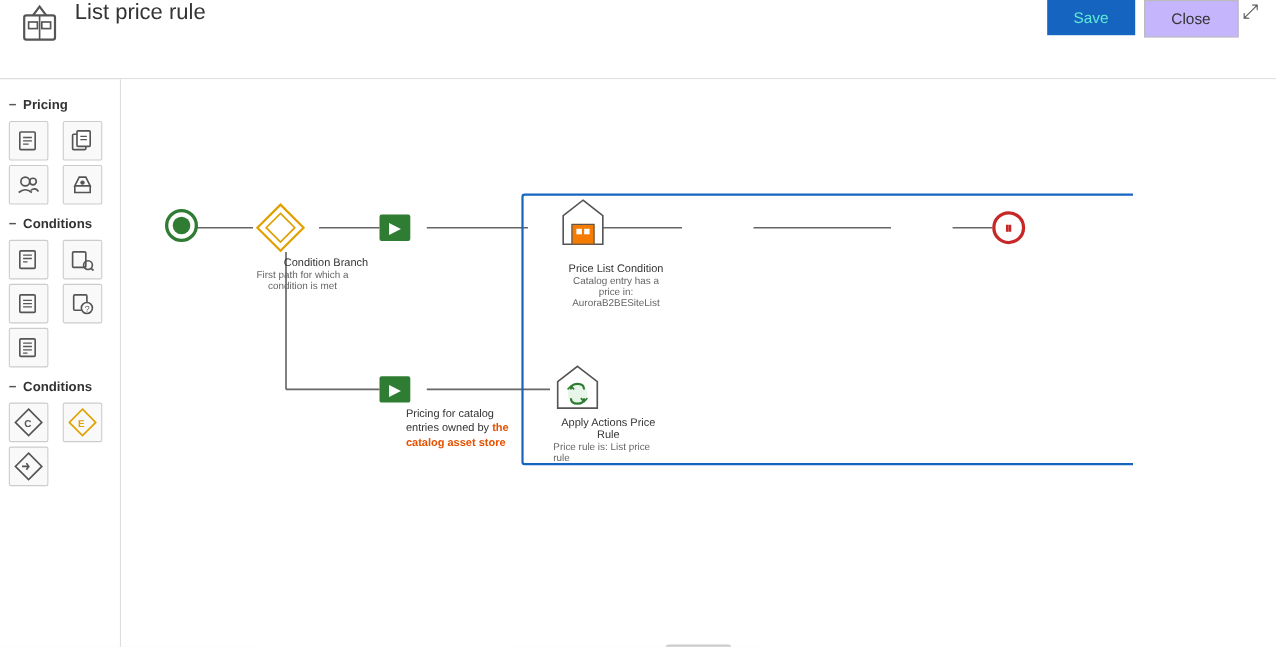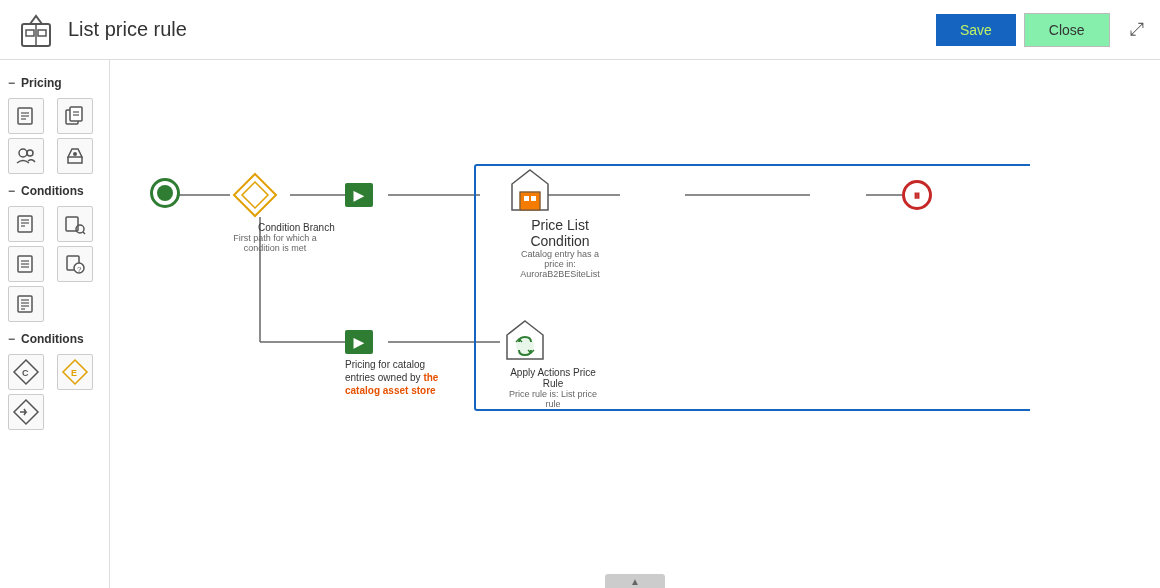--- a/index.html
+++ b/index.html
@@ -1,54 +1,54 @@
 <!DOCTYPE html>
 <html><head>
   <meta charset="utf-8">
   <style>
     * { box-sizing: border-box; margin: 0; padding: 0; }
     body { font-family: Arial, sans-serif; font-size: 12px; background: #f0f0f0; width: 1160px; height: 588px; overflow: hidden; }
 
     .header {
       background: white;
-      height: 60px;
-      display: flex;
-      align-items: center;
+      height: 72px;
+      display: flex;
+      align-items: flex-start;
       padding: 0 16px;
       border-bottom: 1px solid #ddd;
       position: relative;
     }
     .header-icon {
       width: 40px;
       height: 40px;
       margin-right: 12px;
     }
     .header-title {
       font-size: 20px;
       font-weight: normal;
       color: #333;
       flex: 1;
     }
     .btn-save {
       background: #1565c0;
-      color: #bef264;
+      color: #5eead4;
       border: none;
       padding: 8px 24px;
       font-size: 14px;
       cursor: pointer;
       margin-right: 8px;
     }
     .btn-close {
-      background: #86efac;
+      background: #c4b5fd;
       color: #333;
       border: 1px solid #bbb;
       padding: 8px 24px;
       font-size: 14px;
       cursor: pointer;
-      margin-right: 20px;
+      margin-right: 4px;
     }
     .expand-icon {
       font-size: 18px;
       cursor: pointer;
       color: #555;
     }
 
     .main-content {
       display: flex;
       height: calc(588px - 60px);
@@ -364,49 +364,49 @@
       </div>
 
       <div style="position:absolute;left:380px;top:88px;">
         <svg width="40" height="44" viewBox="0 0 40 44">
           <polygon points="20,2 38,16 38,42 2,42 2,16" fill="white" stroke="#555" stroke-width="1.5"></polygon>
           <rect x="10" y="24" width="20" height="18" fill="#f57c00" stroke="#f57c00"></rect>
           <rect x="10" y="24" width="20" height="18" fill="none" stroke="#555" stroke-width="1"></rect>
           <rect x="14" y="28" width="5" height="5" fill="white"></rect>
           <rect x="21" y="28" width="5" height="5" fill="white"></rect>
         </svg>
-        <div class="node-label" style="font-size:14px;text-align:center;margin-top:2px;max-width:100px;">Price List Condition</div>
+        <div class="node-label" style="font-size:10px;text-align:center;margin-top:12px;max-width:100px;">Price List Condition</div>
         <div class="node-sublabel" style="font-size:9px;color:#666;max-width:100px;text-align:center;">Catalog entry has a price in: AuroraB2BESiteList</div>
       </div>
 
 
       <div style="position:absolute;left:772px;top:100px;">
         <div class="node-stop">
           <span>⏸</span>
         </div>
       </div>
 
       <div style="position:absolute;left:215px;top:250px;">
         <div style="width:28px;height:24px;background:#2e7d32;display:flex;align-items:center;justify-content:center;color:white;font-size:14px;border-radius:2px;">▶</div>
-        <div class="node-text-box" style="margin-top:4px;font-size:10px;max-width:110px;">Pricing for catalog entries owned by <span class="highlight">the catalog asset store</span></div>
+        <div class="node-text-box" style="margin-top:4px;font-size:10px;max-width:110px;margin-left:24px;">Pricing for catalog entries owned by <span class="highlight">the catalog asset store</span></div>
       </div>
 
       <div style="position:absolute;left:373px;top:238px;">
         <svg width="44" height="44" viewBox="0 0 44 44">
 
           <polygon points="22,3 40,17 40,41 4,41 4,17" fill="white" stroke="#555" stroke-width="1.5"></polygon>
 
           <circle cx="22" cy="28" r="9" fill="#e8f5e9" stroke="none"></circle>
           <path d="M16 24 Q16 19 22 19 Q28 19 28 24" fill="none" stroke="#2e7d32" stroke-width="2"></path>
           <path d="M16 32 Q16 37 22 37 Q28 37 28 32" fill="none" stroke="#2e7d32" stroke-width="2"></path>
           <polyline points="13,24 16,21 19,24" fill="none" stroke="#2e7d32" stroke-width="1.5"></polyline>
           <polyline points="25,32 28,35 31,32" fill="none" stroke="#2e7d32" stroke-width="1.5"></polyline>
         </svg>
         <div class="node-label" style="font-size:10px;text-align:center;margin-top:2px;max-width:100px;">Apply Actions Price Rule</div>
-        <div class="node-sublabel" style="font-size:9px;color:#666;max-width:100px;text-align:center;">Price rule is: List price rule</div>
+        <div class="node-sublabel" style="font-size:9px;color:#666;max-width:100px;text-align:left;">Price rule is: List price rule</div>
       </div>
 
     </div>
 
     <div class="bottom-handle" style="position:absolute;bottom:0;left:50%;transform:translateX(-50%);width:60px;height:14px;background:#ccc;border-radius:3px 3px 0 0;display:flex;align-items:center;justify-content:center;">
       <span style="font-size:10px;color:#666;">▲</span>
     </div>
   </div>
 </div>
 

